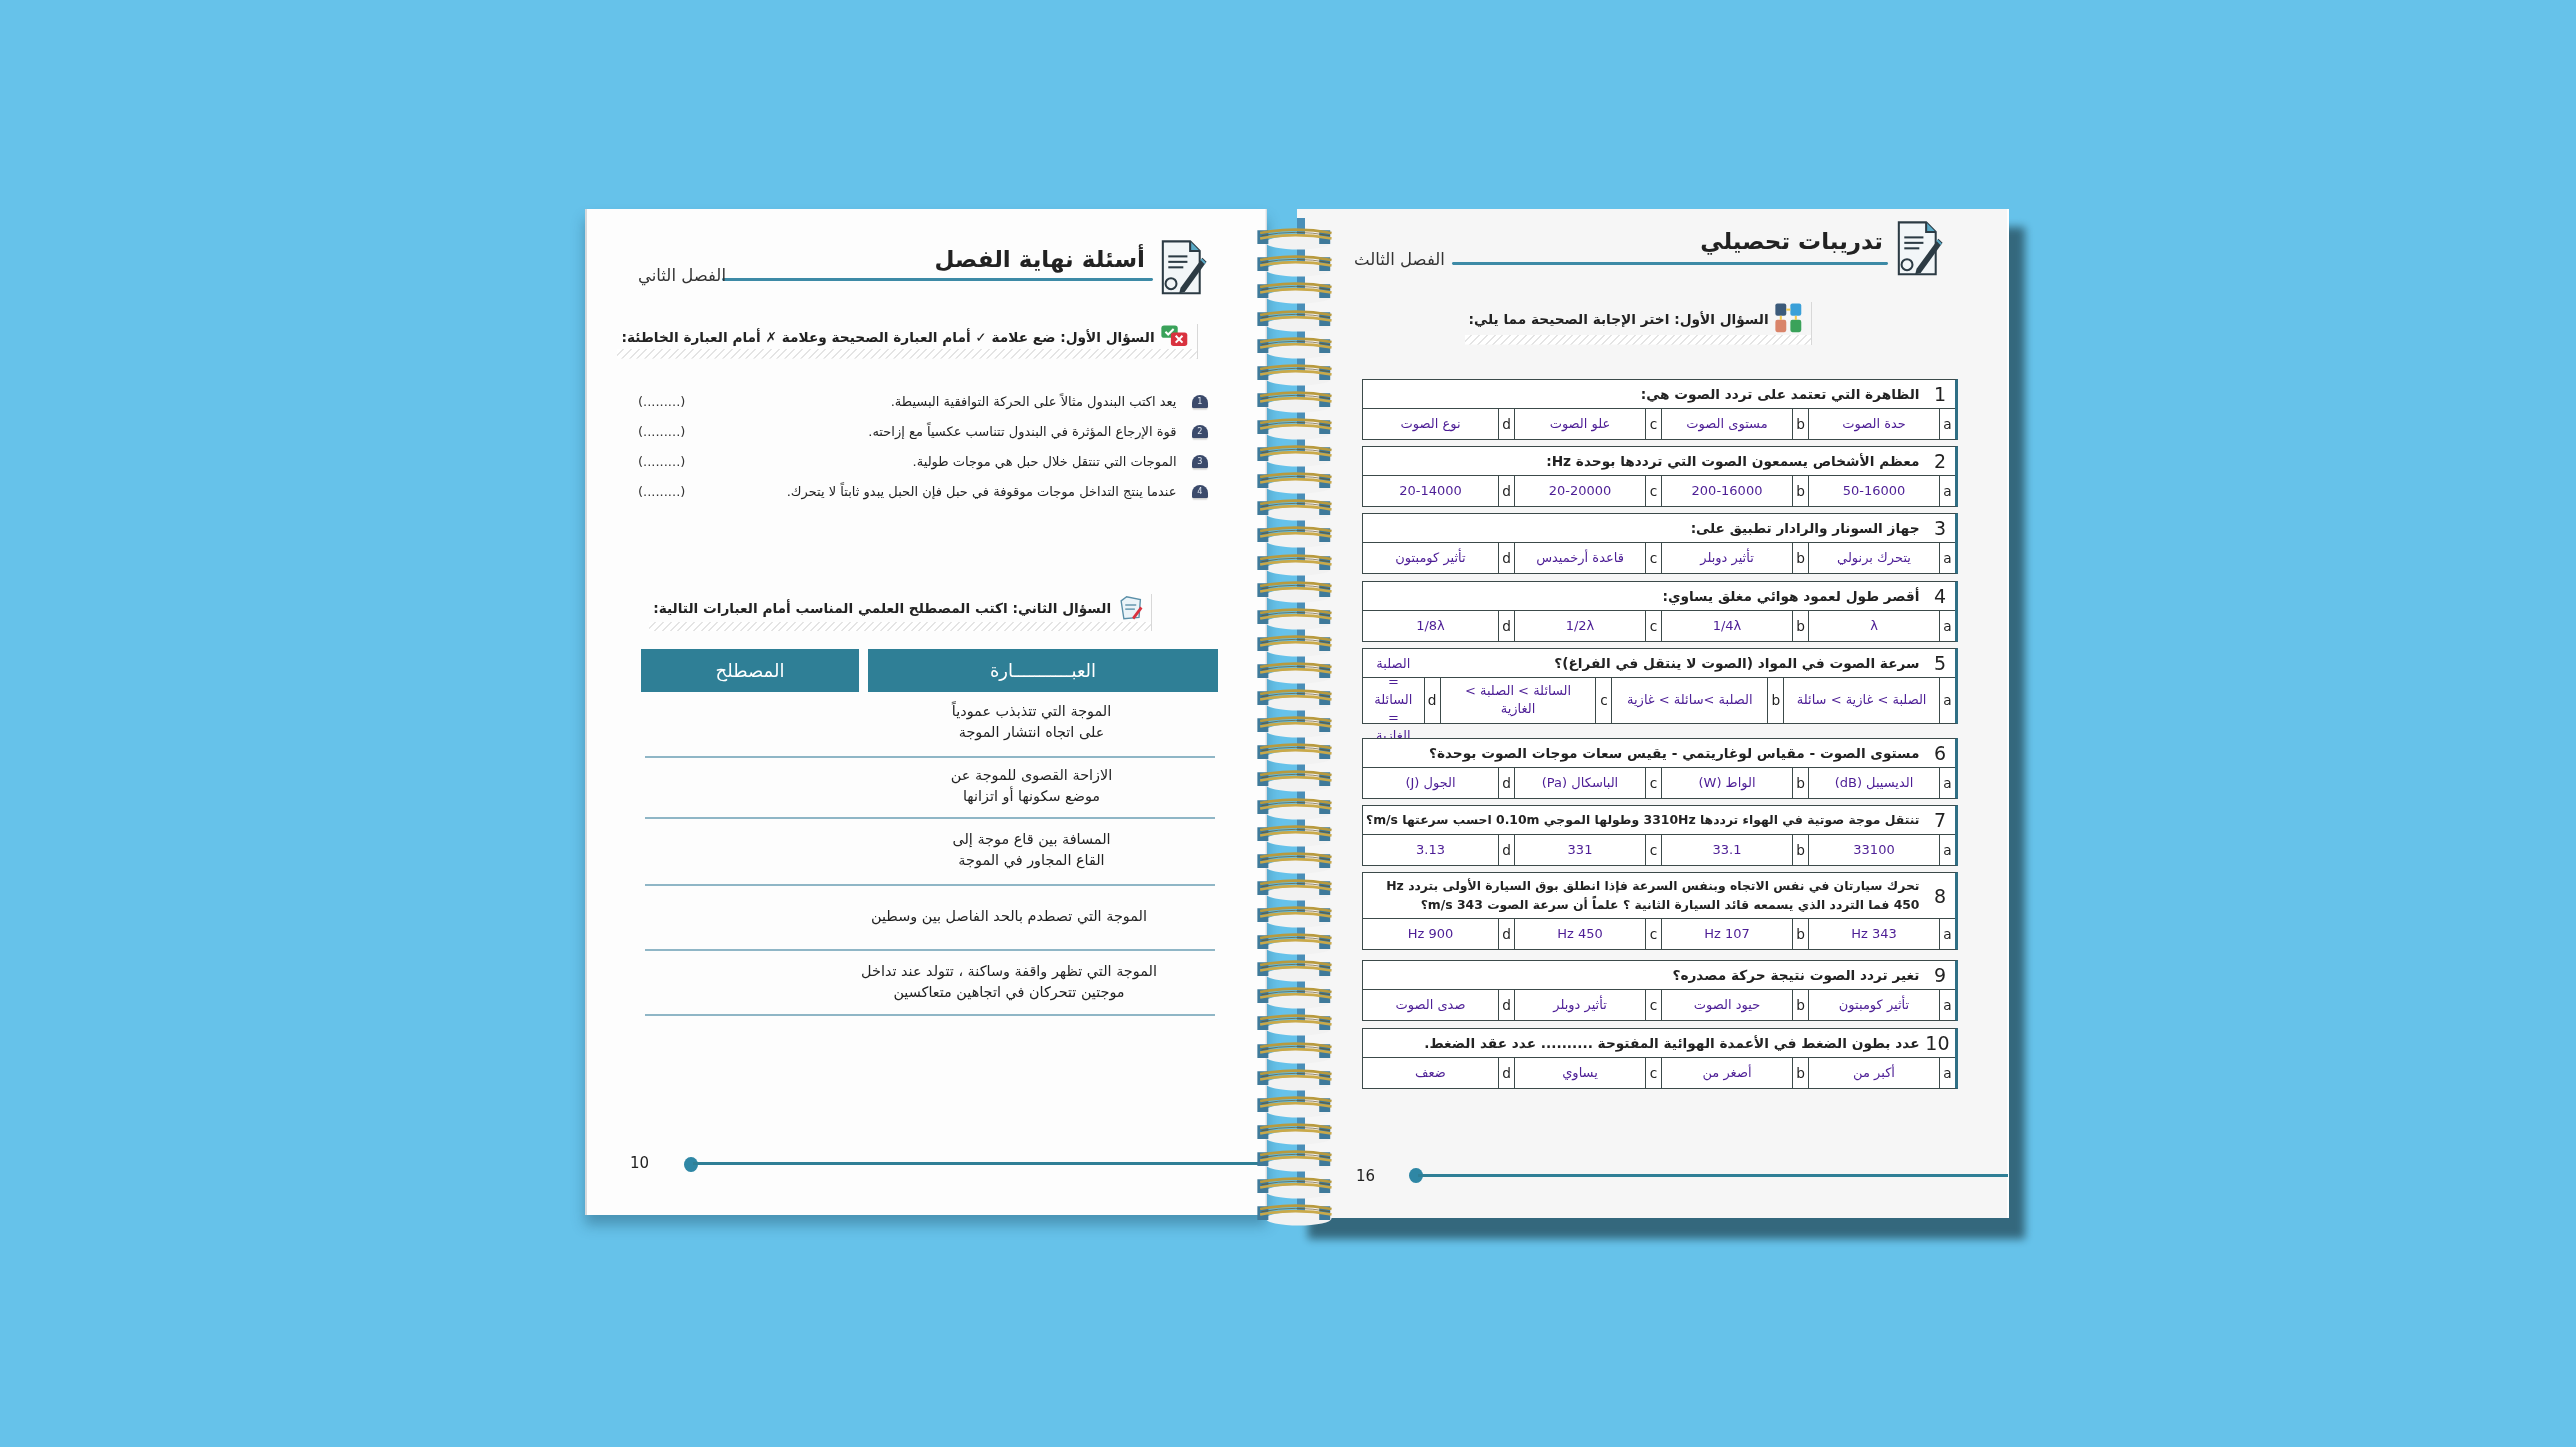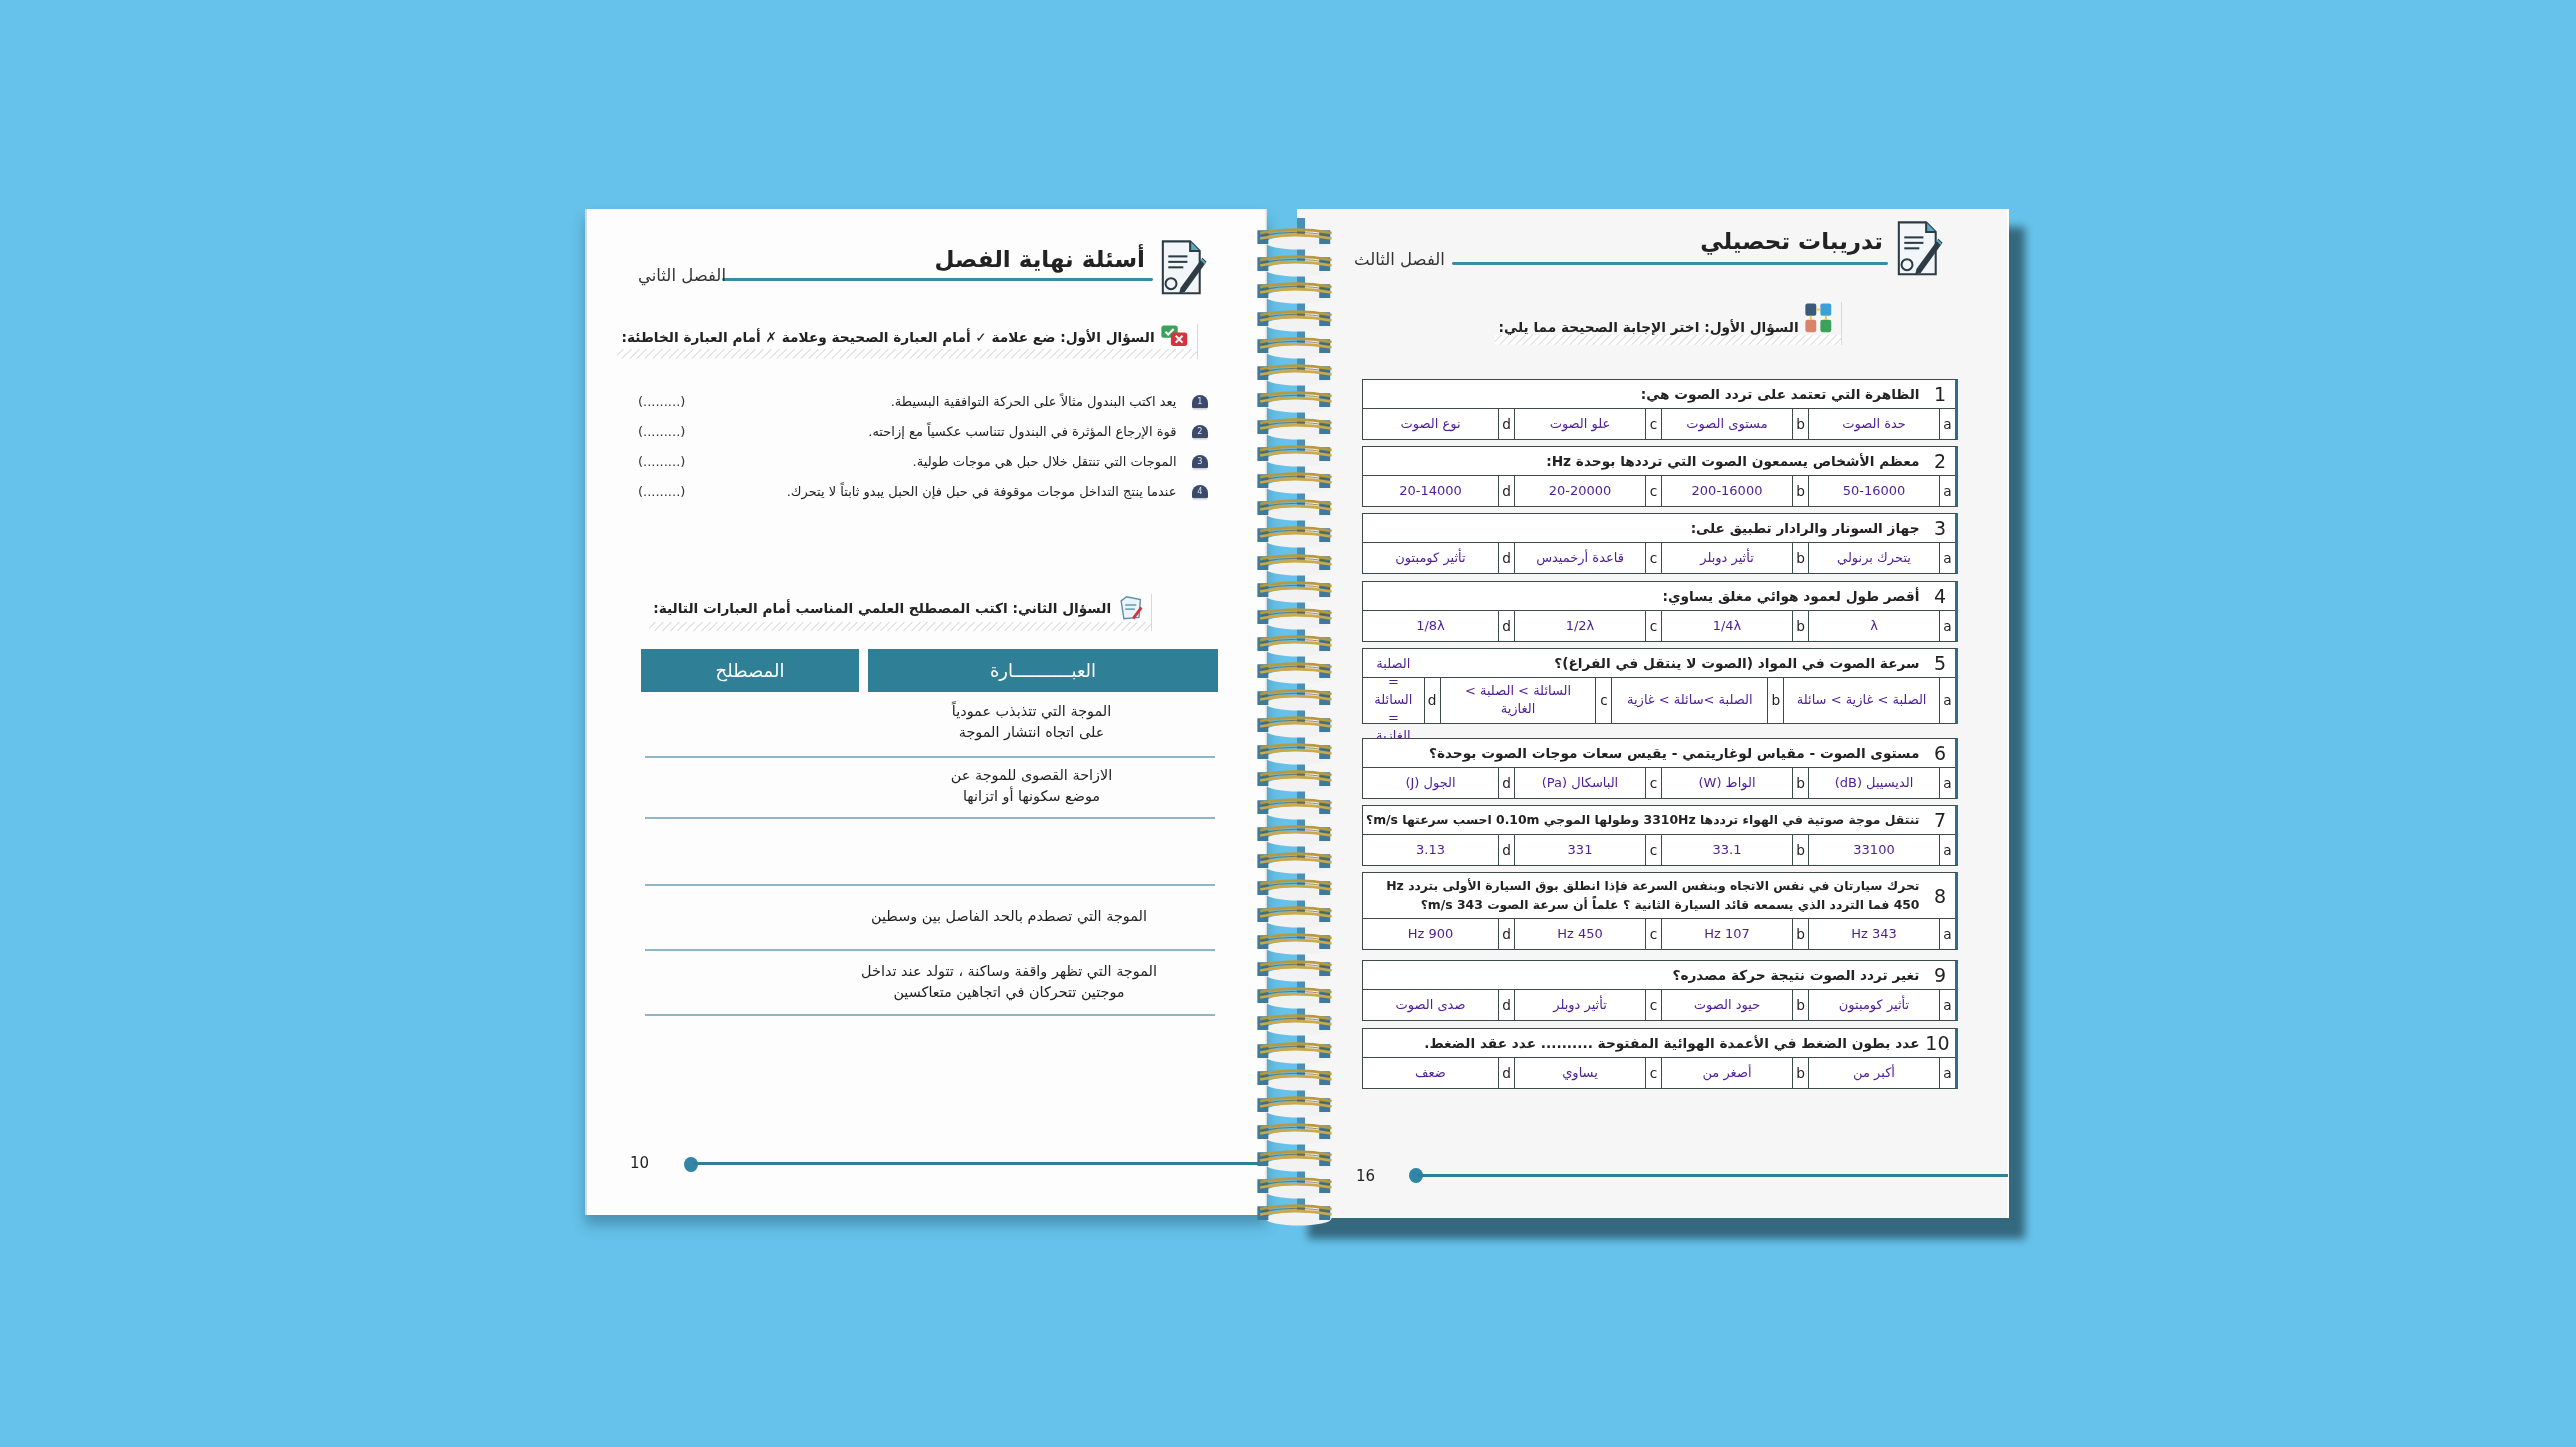--- a/index.html
+++ b/index.html
@@ -122,20 +122,24 @@
   <div class="term-line" style="top:56px;"></div>
 </div>
 <div class="term-row" style="top:764px;height:58px;">
   <div class="term-text" style="top:1.4px;">
     <div>الازاحة القصوى للموجة عن</div>
     <div>موضع سكونها أو اتزانها</div>
   </div>
   <div class="term-line" style="top:53px;"></div>
 </div>
 <div class="term-row" style="top:829px;height:58px;">
+  <div class="term-text" style="top:0px;">
+    <div>المسافة بين قاع موجة إلى</div>
+    <div>القاع المجاور في الموجة</div>
+  </div>
   <div class="term-line" style="top:55px;"></div>
 </div>
 <div class="term-row" style="top:906px;height:41px;">
   <div class="term-text" style="top:0px;width:412px;">
     <div>الموجة التي تصطدم بالحد الفاصل بين وسطين</div>
   </div>
   <div class="term-line" style="top:43px;"></div>
 </div>
 <div class="term-row" style="top:961px;height:58px;">
   <div class="term-text" style="top:0px;width:412px;">
@@ -161,21 +165,21 @@
       <line x1="12" y1="40" x2="34" y2="40"></line>
     </g>
   <circle cx="16" cy="64" r="8" fill="none" stroke="#2c3b44" stroke-width="3"></circle>
   <path d="M30 70 L62 26 L68 32 L36 76 L28 78z" fill="#2c3b44"></path>
   <path d="M60 28 L66 34" stroke="#5aa9c6" stroke-width="3"></path>
 </svg>
 <div class="hdr-title" style="right:693px;top:228px;">تدريبات تحصيلي</div>
 <div class="hdr-line" style="left:1452px;top:262px;width:436px;"></div>
 <div class="hdr-sub" style="left:1354px;top:250px;">الفصل الثالث</div>
 
-<div class="banner" style="right:734px;top:302px;align-items:flex-end;">
+<div class="banner" style="right:764px;top:302px;">
   <svg width="30" height="33" viewBox="0 0 44 48">
     <rect x="2" y="2" width="16" height="18" rx="3" fill="#3b5a7a"></rect>
     <rect x="24" y="2" width="16" height="18" rx="3" fill="#3ba0d8"></rect>
     <rect x="2" y="26" width="16" height="18" rx="3" fill="#d9846a"></rect>
     <rect x="24" y="26" width="16" height="18" rx="3" fill="#3aa25a"></rect>
     <line x1="18" y1="11" x2="24" y2="11" stroke="#f2c94c" stroke-width="3"></line>
     <line x1="10" y1="20" x2="10" y2="26" stroke="#f2c94c" stroke-width="3"></line>
     <line x1="32" y1="20" x2="32" y2="26" stroke="#f2c94c" stroke-width="3"></line>
   </svg>
   <span class="txt">السؤال الأول: اختر الإجابة الصحيحة مما يلي:</span>

